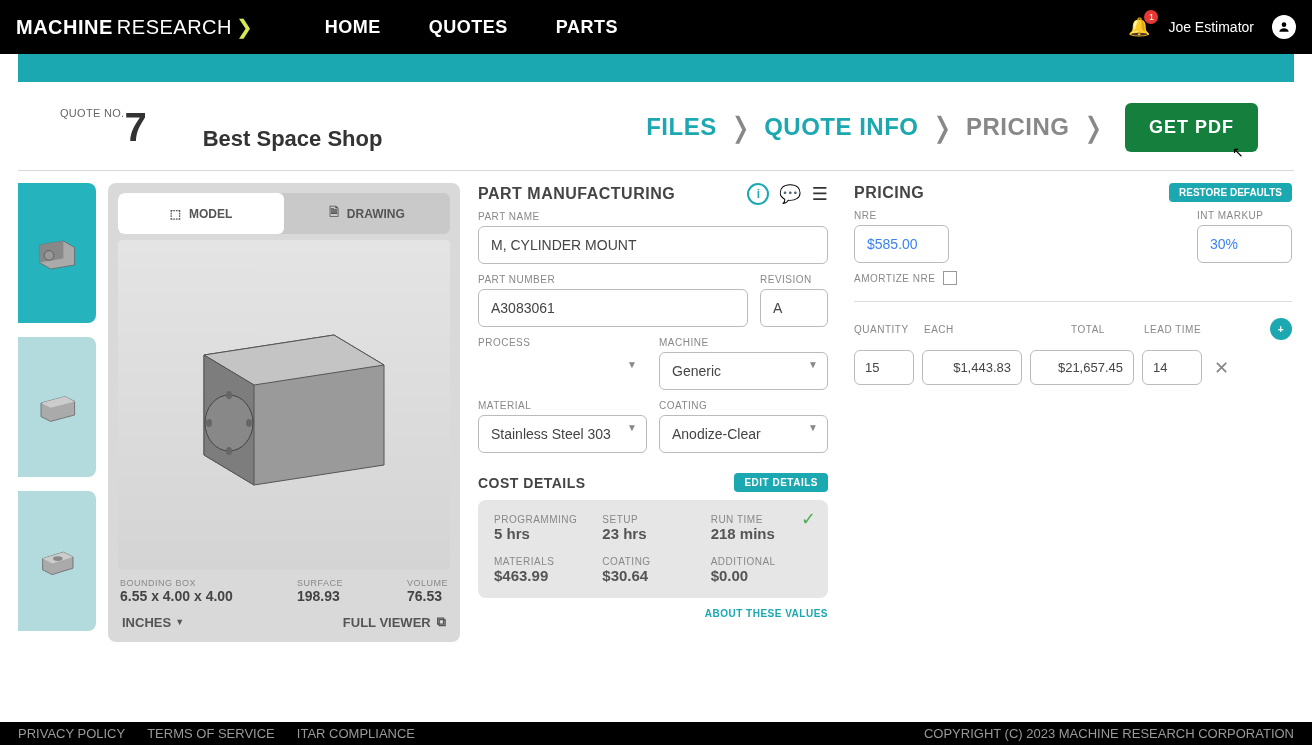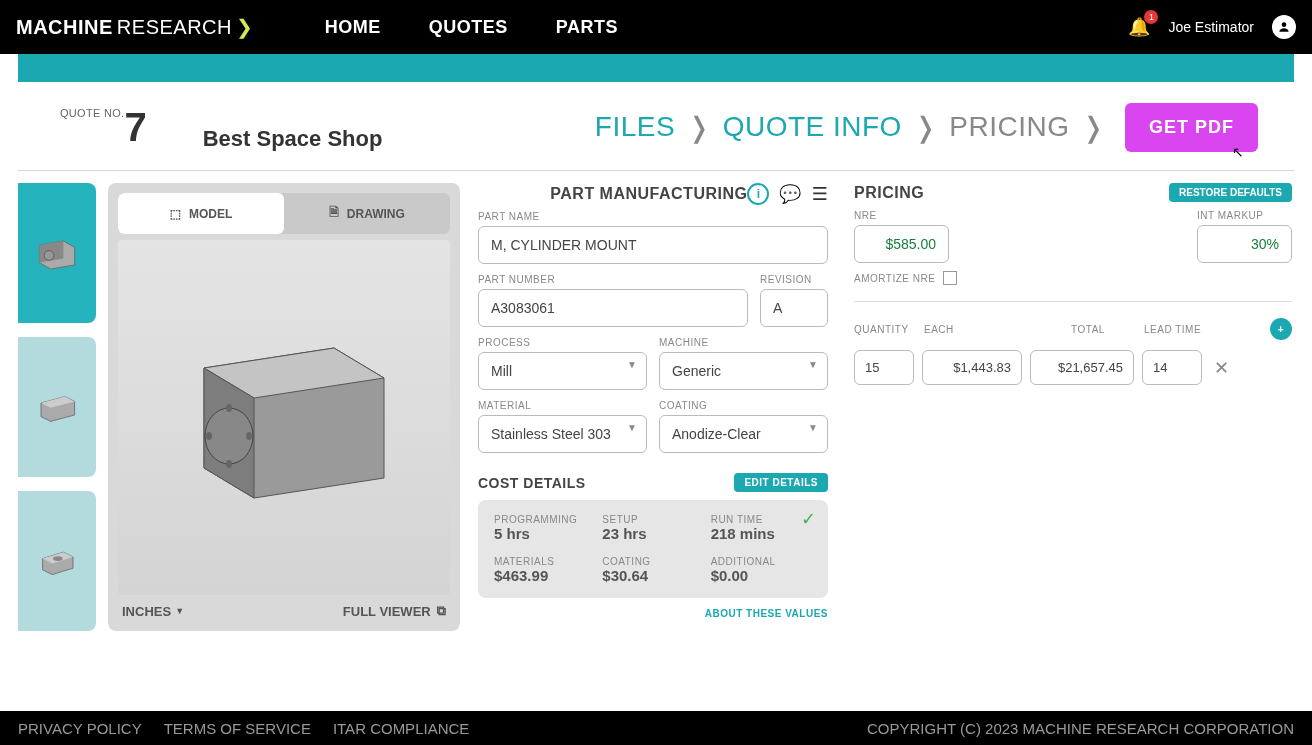--- a/index.html
+++ b/index.html
@@ -22,25 +22,25 @@
 
 .teal-strip { background: #1ba8b0; height: 28px; margin: 0 18px; }
 
 
 .quote-bar { display: flex; align-items: center; padding: 20px 36px 18px 42px; border-bottom: 1px solid #d9d9d9; margin: 0 18px; }
 .quote-no-col { display: flex; flex-direction: row; }
 .quote-no-label { font-size: 11px; color: #666; letter-spacing: 0.3px; }
 .quote-no { font-size: 40px; font-weight: 700; color: #333; line-height: 1; }
 .quote-name { font-size: 22px; font-weight: 700; color: #333; margin-left: 56px; margin-top: 24px; }
 .quote-steps { margin-left: auto; display: flex; align-items: center; gap: 12px; }
-.step { font-size: 28px; font-weight: 400; letter-spacing: 0.5px; }
+.step { font-size: 24px; font-weight: 700; letter-spacing: 0.5px; }
 .step-active { color: #1ba8b0; }
 .step-inactive { color: #888; }
 .step-chev { font-size: 28px; color: #888; font-weight: 300; }
-.get-pdf-btn { background: #d946ef; color: #fff; border: none; border-radius: 6px; padding: 14px 24px; font-size: 18px; font-weight: 800; letter-spacing: 1px; cursor: pointer; margin-left: 8px; }
+.get-pdf-btn { background: #15803d; color: #fff; border: none; border-radius: 6px; padding: 14px 24px; font-size: 18px; font-weight: 800; letter-spacing: 1px; cursor: pointer; margin-left: 8px; }
 
 
 .content { display: flex; padding: 12px 0 0 18px; gap: 12px; }
 
 
 .thumbs { display: flex; flex-direction: column; gap: 14px; width: 78px; }
 .thumb { width: 78px; height: 140px; background: #b3dadc; border-radius: 0 8px 8px 0; display: flex; align-items: center; justify-content: center; border-left:none; }
 .thumb.sel { background: #25b4bd; }
 .thumb svg { width: 48px; height: 48px; }
 
@@ -53,21 +53,21 @@
 .dims { display: flex; justify-content: space-between; padding: 8px 2px 2px; font-size: 11px; color: #666; }
 .dim-col { display: flex; flex-direction: column; }
 .dim-label { font-size: 9px; letter-spacing: 0.5px; color: #888; }
 .dim-val { font-size: 14px; font-weight: 700; color: #444; }
 .viewer-bot { display: flex; justify-content: space-between; align-items: center; padding: 8px 4px 2px; font-size: 13px; font-weight: 600; color: #555; }
 .unit-sel { display: flex; align-items: center; gap: 4px; }
 .full-viewer { display: flex; align-items: center; gap: 6px; cursor: pointer; }
 
 
 .part-mfg { width: 362px; padding: 0 6px; }
-.section-head { display: flex; align-items: center; justify-content: flex-end; margin-bottom: 6px; }
+.section-head { display: flex; align-items: center; justify-content: space-between; margin-bottom: 6px; }
 .section-title { font-size: 16px; font-weight: 800; color: #444; letter-spacing: 0.5px; }
 .head-icons { display: flex; gap: 10px; font-size: 18px; color: #333; }
 .head-icon-circle { width:22px; height:22px; border:2px solid #1ba8b0; border-radius:50%; color:#1ba8b0; display:flex; align-items:center; justify-content:center; font-size:12px; font-weight:700;}
 .field { margin-bottom: 10px; }
 .field-label { font-size: 10px; color: #888; letter-spacing: 0.5px; margin-bottom: 4px; }
 .input { width: 100%; border: 1px solid #bbb; border-radius: 6px; padding: 10px 12px; font-size: 14px; color: #444; }
 .row { display: flex; gap: 12px; }
 .row .field { flex: 1; }
 .field-sm { flex: 0 0 68px !important; }
 .select { position: relative; }
@@ -79,40 +79,40 @@
 .cost-grid { display: grid; grid-template-columns: 1fr 1fr 1fr; gap: 14px 7px; }
 .cost-cell-label { font-size: 10px; color: #888; letter-spacing: 0.5px; }
 .cost-cell-val { font-size: 15px; font-weight: 800; color: #555; }
 .about-link { font-size: 10px; color: #1ba8b0; font-weight: 700; float: right; margin-top: 10px; letter-spacing: 0.5px; cursor: pointer; }
 
 
 .pricing { flex: 1; padding: 0 20px 0 8px; }
 .pricing-head { display: flex; justify-content: space-between; align-items: center; margin-bottom: 8px; }
 .restore-btn { background: #1ba8b0; color: #fff; border: none; padding: 4px 10px; border-radius: 4px; font-size: 10px; font-weight: 700; cursor: pointer; }
 .pricing-top { display: flex; gap: 33px; }
-.p-input { border: 1px solid #bbb; border-radius: 6px; padding: 10px 12px; font-size: 14px; text-align: right; width: 95px; color:#15803d; }
+.p-input { border: 1px solid #bbb; border-radius: 6px; padding: 10px 12px; font-size: 14px; width: 95px; color:#3b82f6; }
 .amort { display: flex; align-items: center; gap: 8px; margin-top: 8px; font-size: 10px; color: #888; letter-spacing: 0.5px; }
 .chk { width: 14px; height: 14px; border: 1.5px solid #999; }
 .divider { height: 1px; background: #ddd; margin: 16px 0; }
 .qty-head { display: flex; font-size: 10px; color: #888; letter-spacing: 0.5px; align-items: center; }
 .qty-head .c1 { width: 70px; }
 .qty-head .c2 { width: 108px; }
 .qty-head .c3 { width: 112px; text-align:center; }
 .qty-head .c4 { width: 80px; }
 .add-round { width: 22px; height: 22px; border-radius: 50%; background: #1ba8b0; color: #fff; display: flex; align-items: center; justify-content: center; margin-left: auto; cursor: pointer; font-weight:700; }
 .qty-row { display: flex; gap: 8px; margin-top: 10px; align-items: center; }
 .qty-row input { border: 1px solid #bbb; border-radius: 6px; padding: 9px 10px; font-size: 13px; text-align: right; color:#444;}
 .qi1 { width: 60px !important; text-align:left !important; }
 .qi2 { width: 100px !important; }
 .qi3 { width: 104px !important; }
 .qi4 { width: 60px !important; text-align:left !important;}
 .del-x { color: #888; font-size: 18px; cursor: pointer; margin-left: 4px; }
 
 
-.footer { position: absolute; bottom: 0; left: 0; right: 0; background: #000; color: #999; height: 34px; display: flex; align-items: center; padding: 0 18px; font-size: 15px; }
+.footer { position: absolute; bottom: 0; left: 0; right: 0; background: #000; color: #999; height: 23px; display: flex; align-items: center; padding: 0 18px; font-size: 13px; }
 .footer a { color: #999; text-decoration: none; margin-right: 22px; }
 .footer .copy { margin-left: auto; }
 .cursor { position:absolute; left:1232px; top:144px; font-size:14px; color:#000; pointer-events:none;}
 </style>
 </head>
 <body>
 
 <div class="header">
   <div class="logo">
     <span class="logo-text">MACHINE</span>
@@ -198,20 +198,34 @@
         <polygon points="50,60 180,40 230,70 230,170 100,190 50,160" fill="#9a9a9a" stroke="#555" stroke-width="1"></polygon>
         <polygon points="50,60 180,40 230,70 100,90" fill="#c4c4c4" stroke="#555"></polygon>
         <polygon points="50,60 100,90 100,190 50,160" fill="#7d7d7d" stroke="#555"></polygon>
         <ellipse cx="75" cy="128" rx="24" ry="28" fill="#888" stroke="#444"></ellipse>
         <ellipse cx="75" cy="100" rx="3" ry="4" fill="#666"></ellipse>
         <ellipse cx="75" cy="156" rx="3" ry="4" fill="#666"></ellipse>
         <ellipse cx="55" cy="128" rx="3" ry="4" fill="#666"></ellipse>
         <ellipse cx="95" cy="128" rx="3" ry="4" fill="#666"></ellipse>
       </svg>
     </div>
+    <div class="dims">
+      <div class="dim-col">
+          <span class="dim-label">BOUNDING BOX</span>
+          <span class="dim-val">6.55 x 4.00 x 4.00</span>
+        </div>
+      <div class="dim-col">
+          <span class="dim-label">SURFACE</span>
+          <span class="dim-val">198.93</span>
+        </div>
+      <div class="dim-col">
+          <span class="dim-label">VOLUME</span>
+          <span class="dim-val">76.53</span>
+        </div>
+    </div>
     <div class="viewer-bot">
       <div class="unit-sel">
         <span>INCHES</span>
         <span style="font-size:9px;">▼</span>
       </div>
       <div class="full-viewer">
         <span>FULL VIEWER</span>
         <span>⧉</span>
       </div>
     </div>
@@ -236,21 +250,21 @@
         <input class="input" value="A3083061" style="">
       </div>
       <div class="field field-sm">
         <div class="field-label">REVISION</div>
         <input class="input" value="A" style="">
       </div>
     </div>
     <div class="row">
       <div class="field select">
         <div class="field-label">PROCESS</div>
-        <input class="input" value="Mill" style=""><span class="caret">▼</span>
+        <span class="caret">▼</span>
       </div>
       <div class="field select">
         <div class="field-label">MACHINE</div>
         <input class="input" value="Generic" style=""><span class="caret">▼</span>
       </div>
     </div>
     <div class="row">
       <div class="field select">
         <div class="field-label">MATERIAL</div>
         <input class="input" value="Stainless Steel 303" style=""><span class="caret">▼</span>

